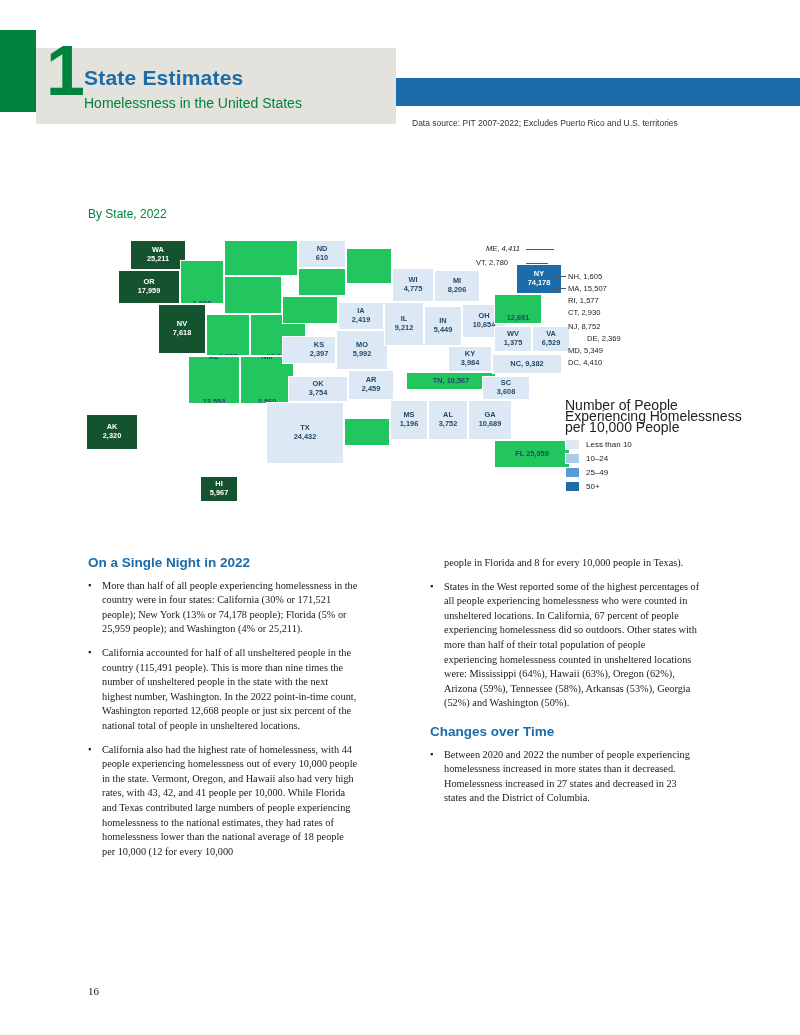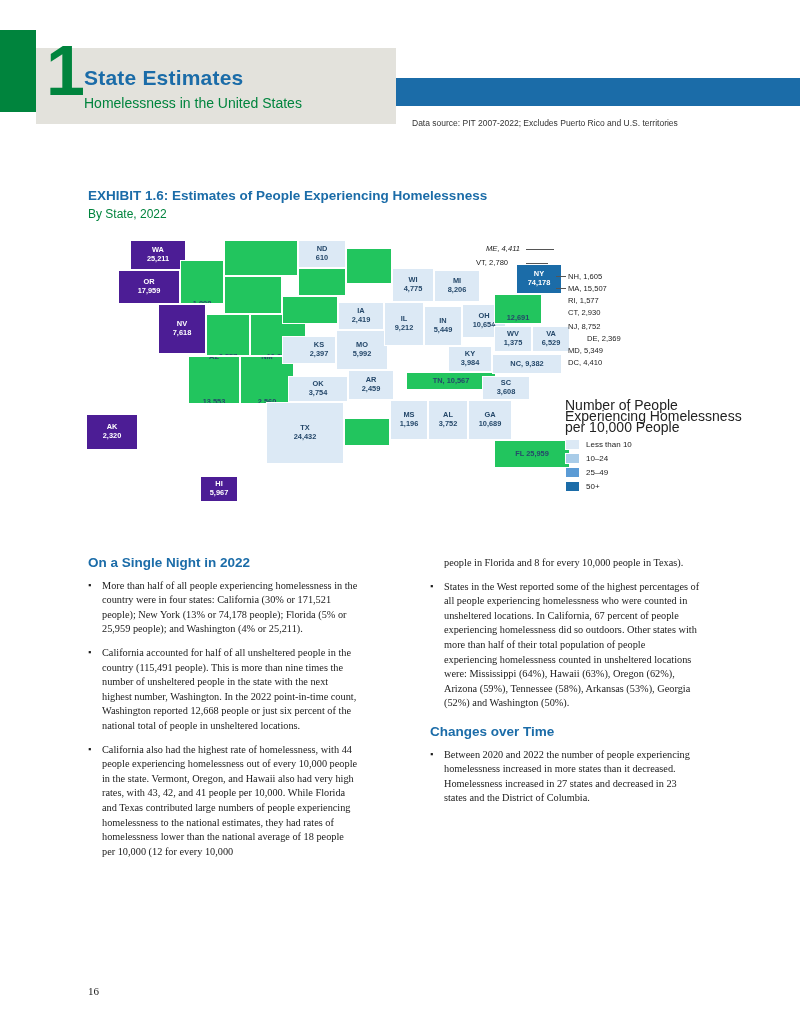--- a/index.html
+++ b/index.html
@@ -115,21 +115,21 @@
     line-height: 8.6px;
     text-align: center;
     display: flex;
     flex-direction: column;
     justify-content: center;
     align-items: center;
     overflow: hidden;
     font-family: "Liberation Sans", sans-serif;
   }
   .state.dark { background: #1b6ca8; color: #fff; }
-  .state.mid  { background: #4c1d95; color: #fff; }
+  .state.mid  { background: #14532d; color: #fff; }
   .state.light{ background: #22c55e; color: #25486a; gap: 36px; }
   .state.pale { background: #dce9f5; color: #25486a; }
   .state .abbr { font-weight: bold; }
   .state .val  { font-weight: bold; }
 
   
   .callout {
     position: absolute;
     font-size: 7.6px;
     color: #222;
@@ -229,23 +229,20 @@
 <div class="page">
 
   <div class="green-bar"></div>
   <div class="header-plate"></div>
   <div class="chapter-number">1</div>
   <div class="header-title">State Estimates</div>
   <div class="header-sub">Homelessness in the United States</div>
   <div class="blue-strip"></div>
   <div class="data-source">Data source:  PIT 2007-2022; Excludes Puerto Rico and U.S. territories</div>
 
-  <div class="exhibit-title">
-    <span class="ex-label">EXHIBIT 1.6:</span><span> Estimates of People Experiencing Homelessness</span>
-  </div>
   <div class="exhibit-sub">By State, 2022</div>
 
   <div class="map-area">
 
     <div class="state mid" style="left:60px; top:12px; width:56px; height:30px;">
       <span class="abbr">WA</span>
       <span class="val">25,211</span>
     </div>
     <div class="state mid" style="left:48px; top:42px; width:62px; height:34px;">
       <span class="abbr">OR</span>

